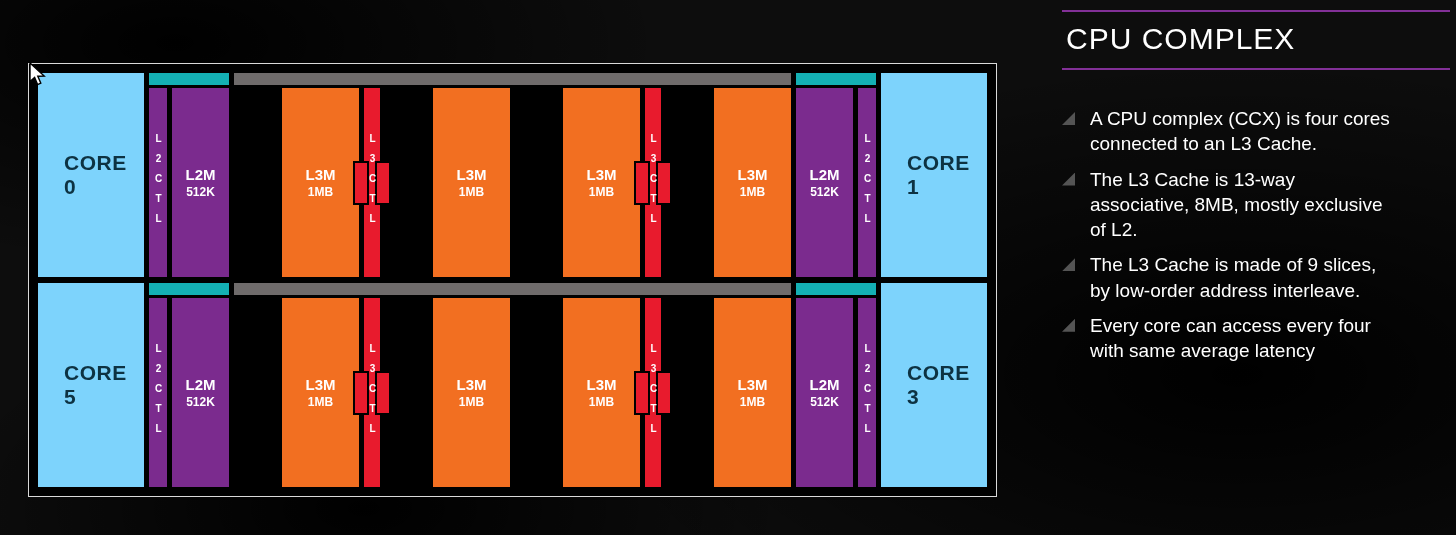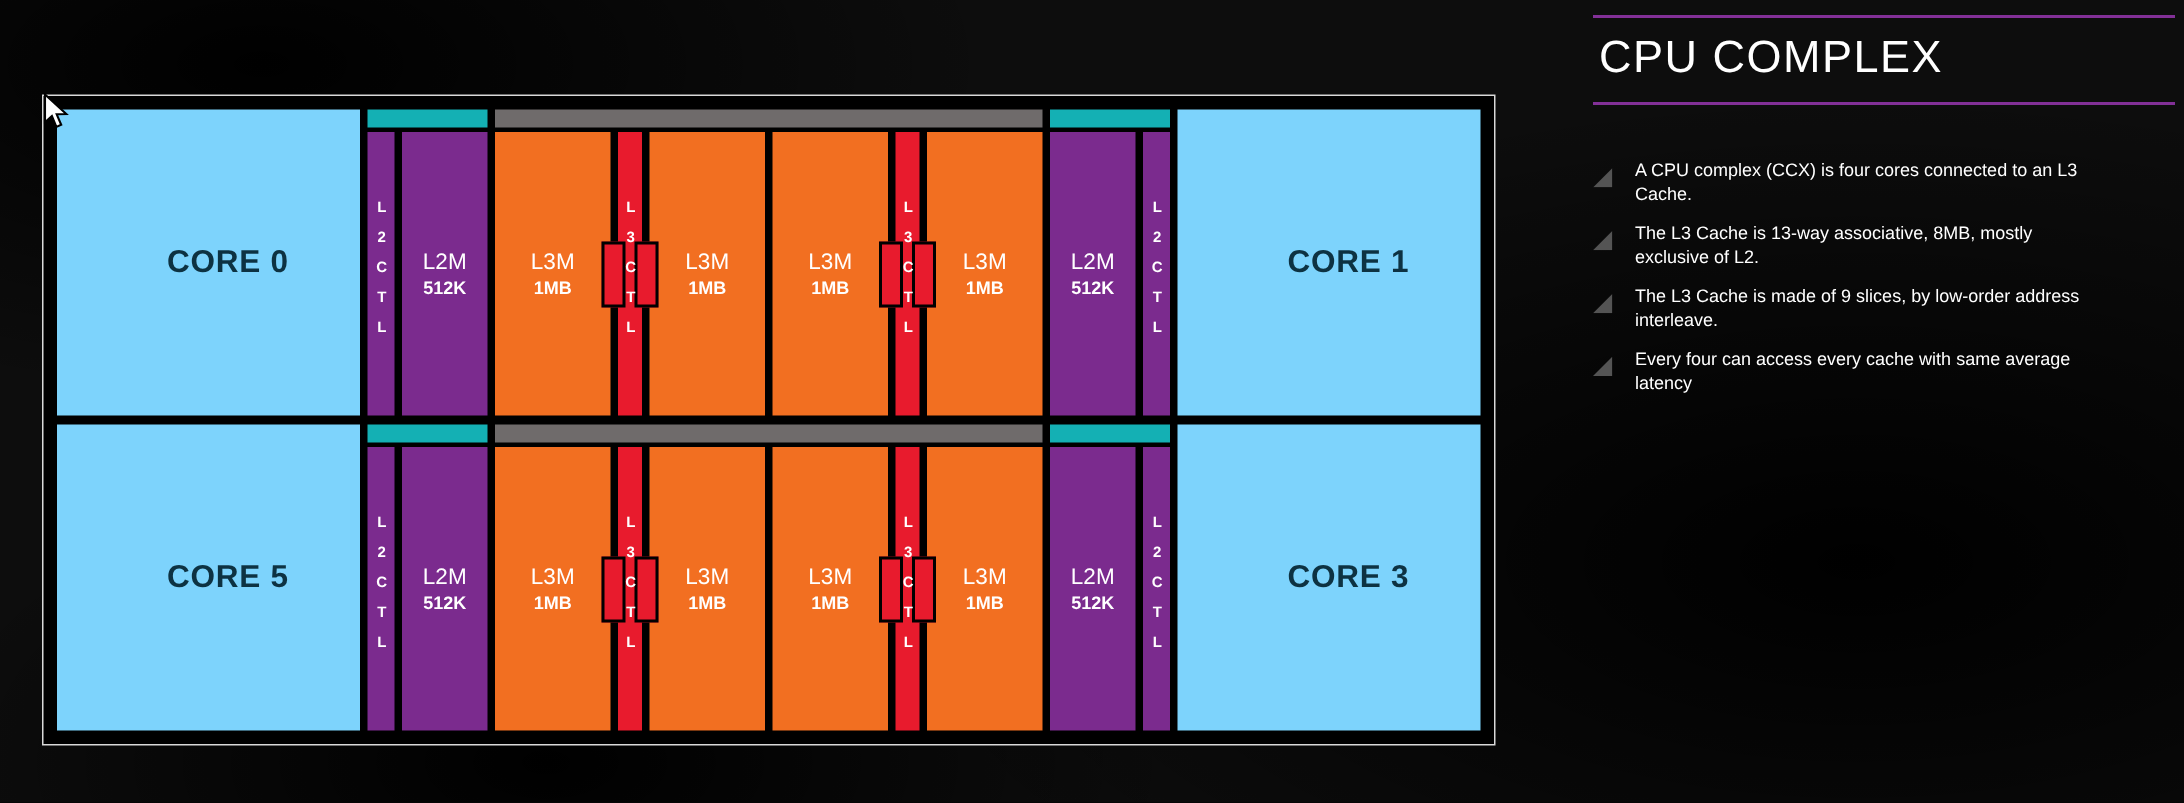--- a/index.html
+++ b/index.html
@@ -38,54 +38,54 @@
 
   .group { display:flex; flex-direction:column; }
   .cap { height:12px; margin-bottom:3px; flex:0 0 12px; }
   .cap-teal { background:#14b0b4; }
   .cap-gray { background:#6f6b6b; }
   .gbody { flex:1; display:flex; gap:5px; min-height:0; }
 
   .l2bg { background:#7b2b8e; }
   .strip { flex:0 0 18px; }
   .l2m { flex:0 0 57px; flex-direction:column; }
-  .l3m { flex:0 0 77px; flex-direction:column; background:#f26f21; }
+  .l3m { flex:0 0 77px; flex-direction:column; background:#f26f21;margin-left:48px; }
 
   .ctl { flex:0 0 16px; background:#e81b2d; position:relative; }
   .ctl::before, .ctl::after {
     content:""; position:absolute; top:50%; transform:translateY(-50%);
     width:12px; height:40px; background:#e81b2d; border:2px solid #000;
     z-index:2;
   }
   .ctl::before { left:-11px; }
   .ctl::after  { right:-11px; }
 
   .vlabel {
     writing-mode:vertical-rl; text-orientation:upright;
     font-size:10px; font-weight:bold; color:#fff;
     letter-spacing:9px; line-height:1; z-index:3;
   }
-  .blabel { font-size:15px; font-weight:normal; color:#fff;text-align:right; }
+  .blabel { font-size:15px; font-weight:bold; color:#fff;text-align:right; }
   .bsize  { font-size:12px; font-weight:bold; color:#fff; margin-top:2px; }
 
   
   .panel { position:absolute; left:1062px; top:10px; width:388px; }
   .rule { height:2px; background:#823097; }
   .panel-title {
     color:#fff; font-size:30px; font-weight:400; letter-spacing:1px;
     padding:10px 0 12px 4px;
   }
   .bullets { margin-top:36px; list-style:none; }
   .bullet { display:flex; gap:15px; margin-bottom:10px; }
   .tri {
     flex:0 0 13px; width:13px; height:13px; margin-top:6px;
     background:#545454;
     clip-path:polygon(100% 0, 100% 100%, 0 100%);
   }
-  .bullet-text { color:#fff; font-size:12px; line-height:1.33; width:308px; }
+  .bullet-text { color:#fff; font-size:19px; line-height:1.33; width:308px; }
 
   
   .cursor { position:absolute; left:26px; top:62px; z-index:10; }
 </style>
 </head>
 <body>
 
 <div class="bg-shade"></div>
 
 <div class="diagram">
@@ -232,20 +232,20 @@
     <li class="bullet">
       <span class="tri"></span>
       <span class="bullet-text">The L3 Cache is 13-way associative, 8MB, mostly exclusive of L2.</span>
     </li>
     <li class="bullet">
       <span class="tri"></span>
       <span class="bullet-text">The L3 Cache is made of 9 slices, by low-order address interleave.</span>
     </li>
     <li class="bullet">
       <span class="tri"></span>
-      <span class="bullet-text">Every four can access every cache with same average latency</span>
+      <span class="bullet-text">Every core can access every four with same average latency</span>
     </li>
   </ul>
 </div>
 
 <svg class="cursor" width="22" height="25" viewBox="0 0 22 25">
   <path d="M4 1 L4 19.5 L8.6 15.4 L11.6 22.6 L14.8 21.2 L11.8 14.2 L18.2 14 Z" fill="#ffffff" stroke="#000000" stroke-width="1.4"></path>
 </svg>
 
 </body></html>

